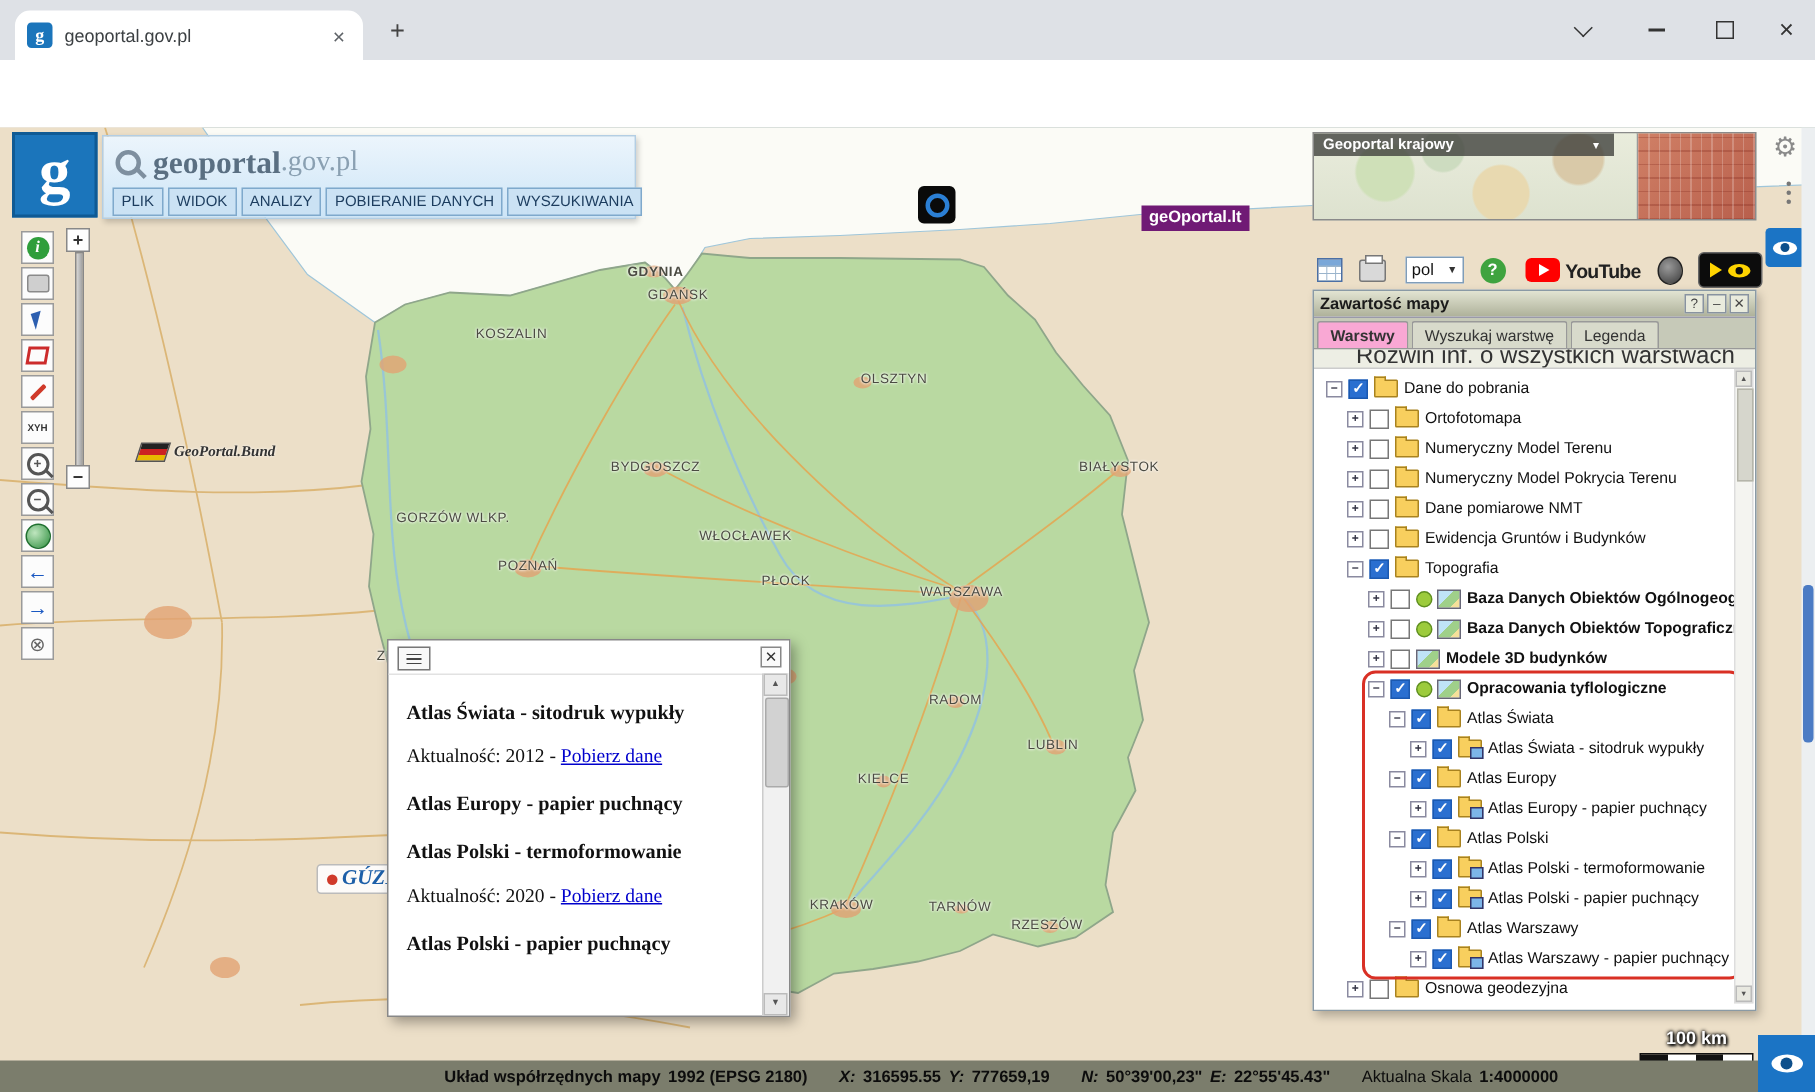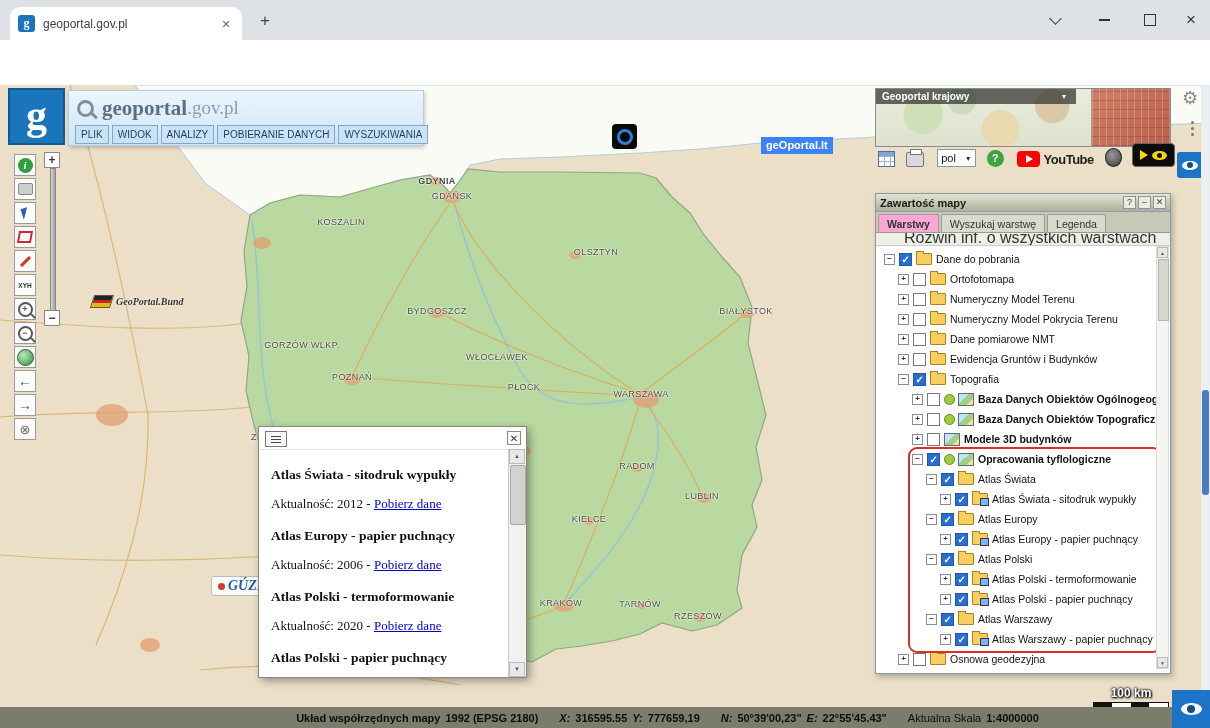--- a/index.html
+++ b/index.html
@@ -80,21 +80,21 @@
   .ti-globe{width:15px;height:15px;border-radius:50%;background:radial-gradient(circle at 35% 35%,#bfe6bf,#2f8f3f);border:1px solid #1f6f2f}
   .ti-arrow-left,.ti-arrow-right{font:bold 14px "Liberation Sans",sans-serif;color:#1a58c2}
   .ti-cancel{font:13px "Liberation Sans",sans-serif;color:#666}
 
   .zplus,.zminus{position:absolute;left:44px;width:16px;height:16px;background:#fdfdfd;border:1px solid #888;
         box-sizing:border-box;font:bold 12px/14px "Liberation Sans",sans-serif;text-align:center;color:#333;z-index:20}
   .zplus{top:67px}.zminus{top:225px}
   .ztrack{position:absolute;left:50px;top:83px;width:4px;height:142px;background:linear-gradient(90deg,#d8d8d8,#9f9f9f);
         border:1px solid #888;z-index:19}
 
-  .lt-badge{position:absolute;left:761px;top:52px;background:#3b82f6;color:#fff;
+  .lt-badge{position:absolute;left:761px;top:52px;background:#701a75;color:#fff;
         font:bold 11px/17px "Liberation Sans",sans-serif;padding:0 5px;z-index:5}
   .bund-badge{position:absolute;left:92px;top:210px;display:flex;align-items:center;z-index:5}
   .bund-flag{width:18px;height:11px;background:linear-gradient(180deg,#222 33%,#cc2222 33% 66%,#e8b800 66%);
         transform:skew(-18deg);margin-right:4px;border:1px solid #555}
   .bund-text{font:italic bold 10px "Liberation Serif",serif;color:#333;text-shadow:0 0 2px #fff}
   .guzk-badge{position:absolute;left:211px;top:491px;background:rgba(255,255,255,.88);border:1px solid #bbb;
         border-radius:3px;padding:1px 6px;z-index:5;display:flex;align-items:center}
   .guzk-dot{width:7px;height:7px;border-radius:50%;background:#d03a2a;margin-right:3px}
   .guzk-text{font:bold italic 14px "Liberation Serif",serif;color:#1d5fa8}
   .bmark{position:absolute;left:612px;top:39px;width:25px;height:25px;background:#0a0a0a;border-radius:4px;
@@ -130,21 +130,21 @@
         radial-gradient(circle at 40% 20%,#cddcc0 0 10%,transparent 11%),
         linear-gradient(#e9ecdc,#dde2cf)}
   .ov-title{position:absolute;left:0;top:0;width:200px;height:15px;background:rgba(60,62,58,.78);color:#fff;
         font:bold 10px/15px "Liberation Sans",sans-serif;padding-left:6px;box-sizing:border-box}
   .ov-caret{position:absolute;left:186px;top:0;color:#fff;font-size:8px;line-height:15px}
   .ov-right{width:78px;border-left:1px solid #999;background:
         repeating-linear-gradient(90deg,rgba(255,255,255,.22) 0 1px,transparent 1px 7px),
         repeating-linear-gradient(0deg,rgba(120,30,20,.25) 0 1px,transparent 1px 9px),
         linear-gradient(135deg,#d08066,#b85f4c)}
 
-  .quickbar{position:absolute;left:875px;top:52px;width:300px;height:30px;z-index:20;display:flex;align-items:flex-end}
+  .quickbar{position:absolute;left:875px;top:80px;width:300px;height:30px;z-index:20;display:flex;align-items:center}
   .qb-grid{width:19px;height:16px;border:1px solid #4a6fa5;background:linear-gradient(#7aa7d8 0 5px,#fff 5px);
         position:relative;margin-left:3px;box-sizing:border-box}
   .qb-grid::after{content:"";position:absolute;inset:4px 0 0 0;
         background:repeating-linear-gradient(90deg,transparent 0 5px,#9ab4cc 5px 6px),
                    repeating-linear-gradient(0deg,transparent 0 4px,#9ab4cc 4px 5px)}
   .qb-print{width:18px;height:13px;background:#d9d9d9;border:1px solid #777;border-radius:2px;position:relative;margin-left:11px}
   .qb-print::before{content:"";position:absolute;left:3px;top:-4px;width:10px;height:4px;background:#fff;border:1px solid #777}
   .qb-lang{margin-left:13px;width:42px;height:18px;background:#fff;border:1px solid #7f9db9;font-size:11px;color:#111;
         display:flex;align-items:center;justify-content:space-between;padding:0 3px;box-sizing:border-box;cursor:pointer}
   .qb-lang .caret{font-size:7px;color:#333}
@@ -419,21 +419,20 @@
         </span>
       <span class="pp-close">✕</span>
     </div>
     <div class="pp-body" id="popup-list">
         <div class="pp-entry">
           <div class="pp-title">Atlas Świata - sitodruk wypukły</div>
           <div class="pp-meta"><span>Aktualność: 2012 - </span><a class="pp-link">Pobierz dane</a></div>
         </div>
         <div class="pp-entry">
           <div class="pp-title">Atlas Europy - papier puchnący</div>
-          <div class="pp-meta"><span>Aktualność: 2006 - </span><a class="pp-link">Pobierz dane</a></div>
         </div>
         <div class="pp-entry">
           <div class="pp-title">Atlas Polski - termoformowanie</div>
           <div class="pp-meta"><span>Aktualność: 2020 - </span><a class="pp-link">Pobierz dane</a></div>
         </div>
         <div class="pp-entry">
           <div class="pp-title">Atlas Polski - papier puchnący</div>
         </div>
       </div>
     <div class="pp-scroll">

